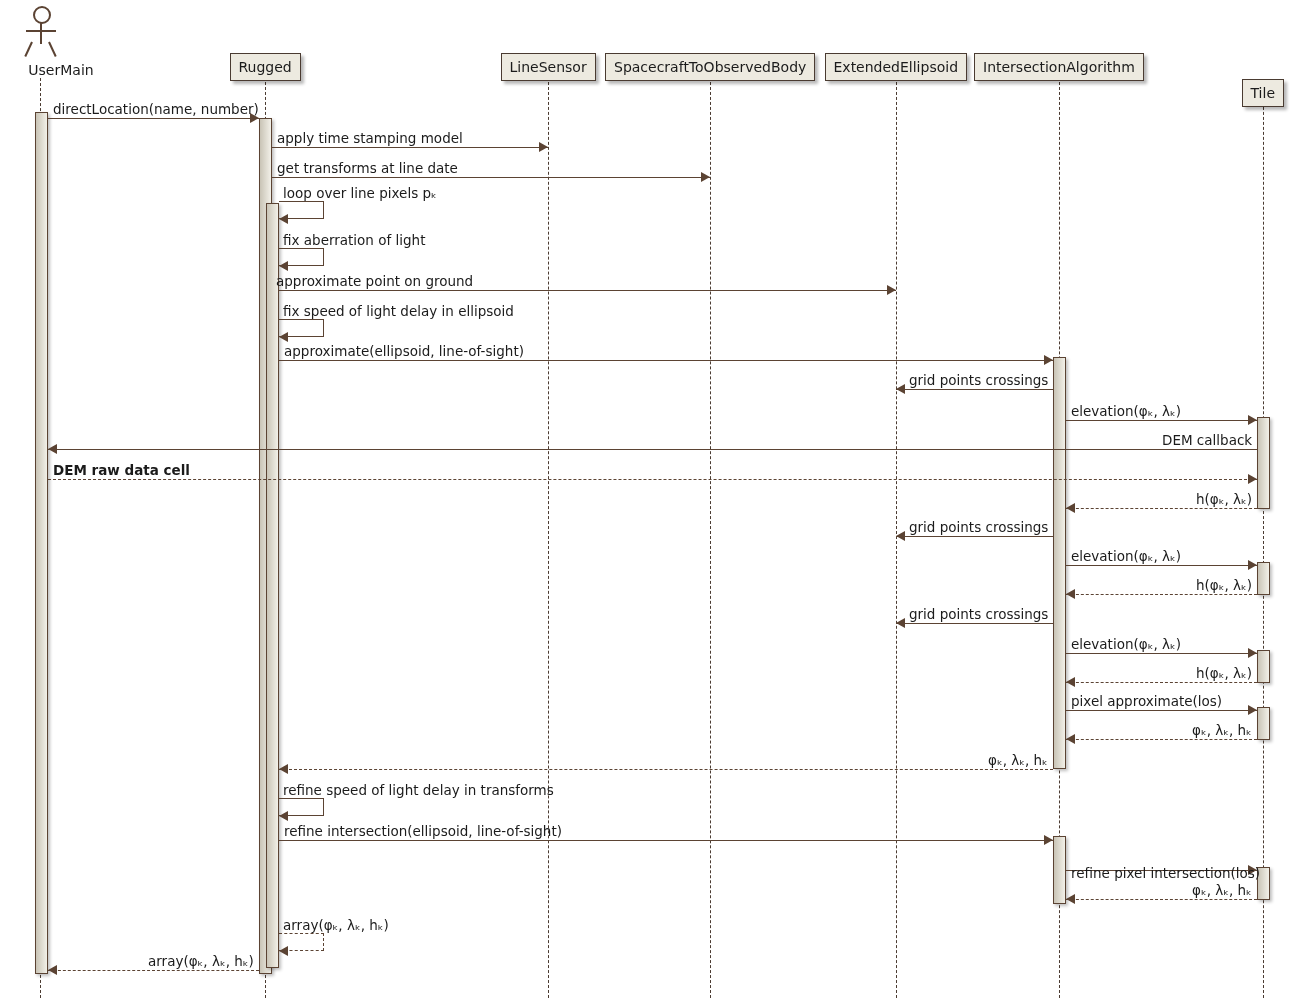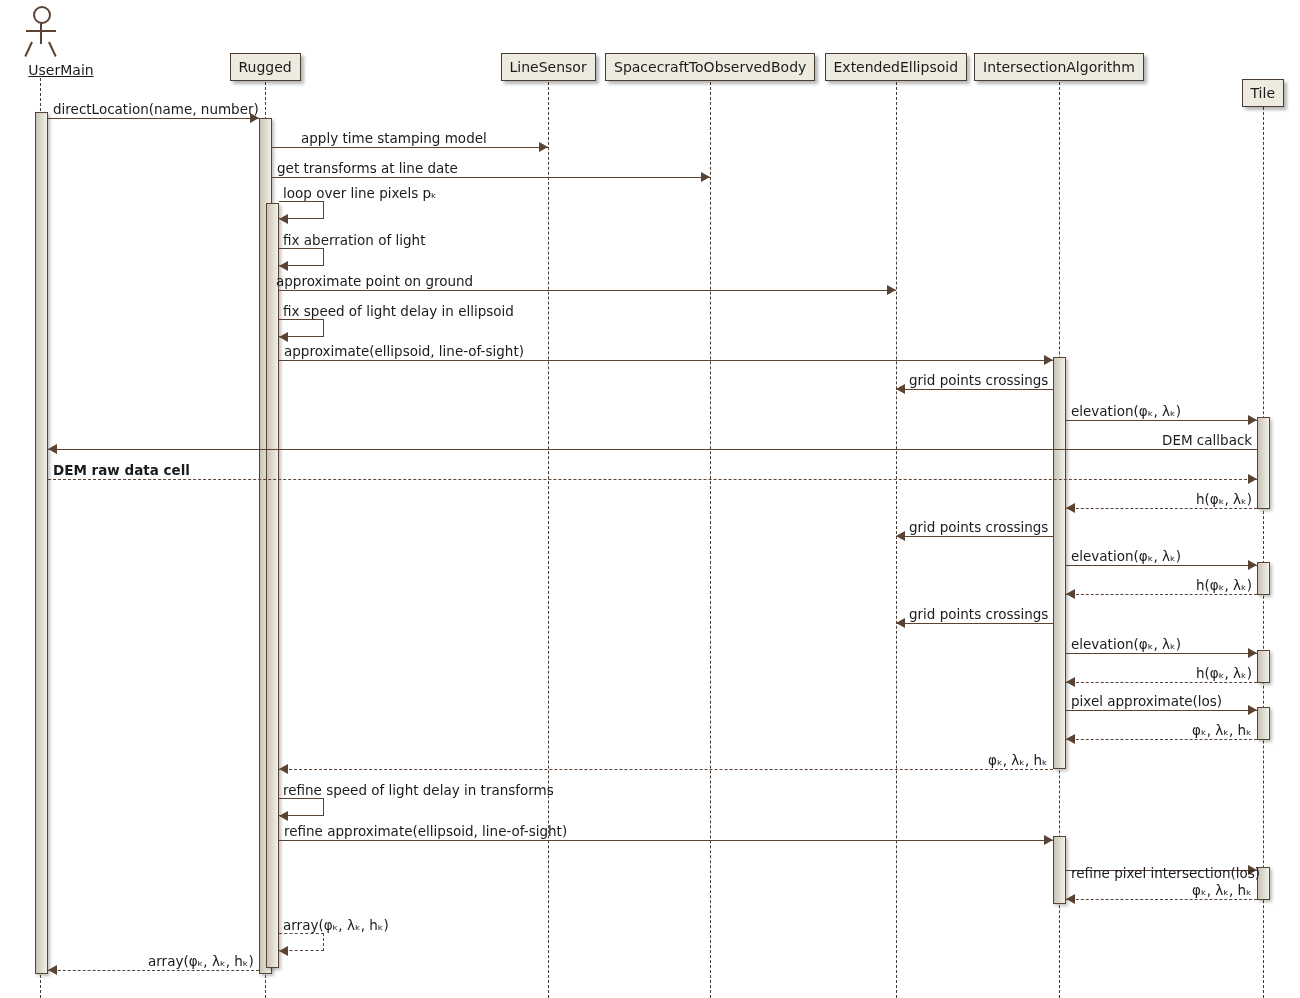--- a/index.html
+++ b/index.html
@@ -18,21 +18,21 @@
     height:28px;box-sizing:border-box;white-space:nowrap;
     padding:0 8px;
   }
   
   .actor{position:absolute;}
   .actor .head{position:absolute;width:14px;height:14px;border:2px solid #5b4333;border-radius:50%;left:11px;top:0;}
   .actor .body{position:absolute;left:18px;top:16px;width:2px;height:22px;background:#5b4333;}
   .actor .arms{position:absolute;left:4px;top:24px;width:30px;height:2px;background:#5b4333;}
   .actor .legL{position:absolute;left:9px;top:36px;width:2px;height:16px;background:#5b4333;transform:rotate(25deg);transform-origin:top;}
   .actor .legR{position:absolute;left:26px;top:36px;width:2px;height:16px;background:#5b4333;transform:rotate(-25deg);transform-origin:top;}
-  .actor .label{position:absolute;top:56px;left:-6px;width:90px;text-align:center;font-size:14px;color:#1b1b1b;white-space:nowrap;text-decoration:underline;}
+  .actor .label{position:absolute;top:56px;left:-6px;width:90px;text-align:center;font-size:14px;color:#1b1b1b;white-space:nowrap;}
 
   
   .act{
     position:absolute;width:13px;
     background:linear-gradient(to right,#C9C4B6,#F2F0E8);
     border:1px solid #5b4333;
     box-shadow:2px 2px 3px rgba(0,0,0,0.25);
     box-sizing:border-box;
   }
 
@@ -96,21 +96,21 @@
       <div class="act" style="left: 1257px; top: 650px; height: 33px;"></div>
       <div class="act" style="left: 1257px; top: 707px; height: 33px;"></div>
       <div class="act" style="left: 1257px; top: 867px; height: 33px;"></div>
     </div>
   <div id="layer-msgs">
       <div class="msg" style="left: 48px; top: 118px; width: 211px;"></div>
       <div class="arrow right" style="top: 113px; left: 250px;"></div>
       <div class="mlabel" style="top: 103px; left: 53px;">directLocation(name, number)</div>
       <div class="msg" style="left: 272px; top: 147px; width: 276px;"></div>
       <div class="arrow right" style="top: 142px; left: 539px;"></div>
-      <div class="mlabel" style="top: 132px; left: 277px; margin-left: 24px;">apply time stamping model</div>
+      <div class="mlabel" style="top: 132px; left: 277px;">apply time stamping model</div>
       <div class="msg" style="left: 272px; top: 177px; width: 438px;"></div>
       <div class="arrow right" style="top: 172px; left: 701px;"></div>
       <div class="mlabel" style="top: 162px; left: 277px;">get transforms at line date</div>
       <div class="selfbox" style="left: 279px; top: 201px; width: 45px; height: 18px;"></div>
       <div class="arrow left" style="left: 279px; top: 214px;"></div>
       <div class="mlabel" style="left: 283px; top: 187px;">loop over line pixels pₖ</div>
       <div class="selfbox" style="left: 279px; top: 248px; width: 45px; height: 18px;"></div>
       <div class="arrow left" style="left: 279px; top: 261px;"></div>
       <div class="mlabel" style="left: 283px; top: 234px; text-align: center;">fix aberration of light</div>
       <div class="msg" style="left: 279px; top: 290px; width: 617px;"></div>
@@ -162,21 +162,21 @@
       <div class="arrow left" style="top: 734px; left: 1066px;"></div>
       <div class="mlabel" style="top: 724px; left: 1192px;">φₖ, λₖ, hₖ</div>
       <div class="msg dashed" style="left: 279px; top: 769px; width: 774px;"></div>
       <div class="arrow left" style="top: 764px; left: 279px;"></div>
       <div class="mlabel" style="top: 754px; left: 988px;">φₖ, λₖ, hₖ</div>
       <div class="selfbox" style="left: 279px; top: 798px; width: 45px; height: 18px;"></div>
       <div class="arrow left" style="left: 279px; top: 811px;"></div>
       <div class="mlabel" style="left: 283px; top: 784px;">refine speed of light delay in transforms</div>
       <div class="msg" style="left: 279px; top: 840px; width: 774px;"></div>
       <div class="arrow right" style="top: 835px; left: 1044px;"></div>
-      <div class="mlabel" style="top: 825px; left: 284px;">refine approximate(ellipsoid, line-of-sight)</div>
+      <div class="mlabel" style="top: 825px; left: 284px;">refine intersection(ellipsoid, line-of-sight)</div>
       <div class="msg" style="left: 1066px; top: 870px; width: 191px;"></div>
       <div class="arrow right" style="top: 865px; left: 1248px;"></div>
       <div class="mlabel" style="top: 855px; left: 1071px; margin-top: 12px;">refine pixel intersection(los)</div>
       <div class="msg dashed" style="left: 1066px; top: 899px; width: 191px;"></div>
       <div class="arrow left" style="top: 894px; left: 1066px;"></div>
       <div class="mlabel" style="top: 884px; left: 1192px;">φₖ, λₖ, hₖ</div>
       <div class="selfbox dashed" style="left: 279px; top: 933px; width: 45px; height: 18px;"></div>
       <div class="arrow left" style="left: 279px; top: 946px;"></div>
       <div class="mlabel" style="left: 283px; top: 919px;">array(φₖ, λₖ, hₖ)</div>
       <div class="msg dashed" style="left: 48px; top: 970px; width: 211px;"></div>

